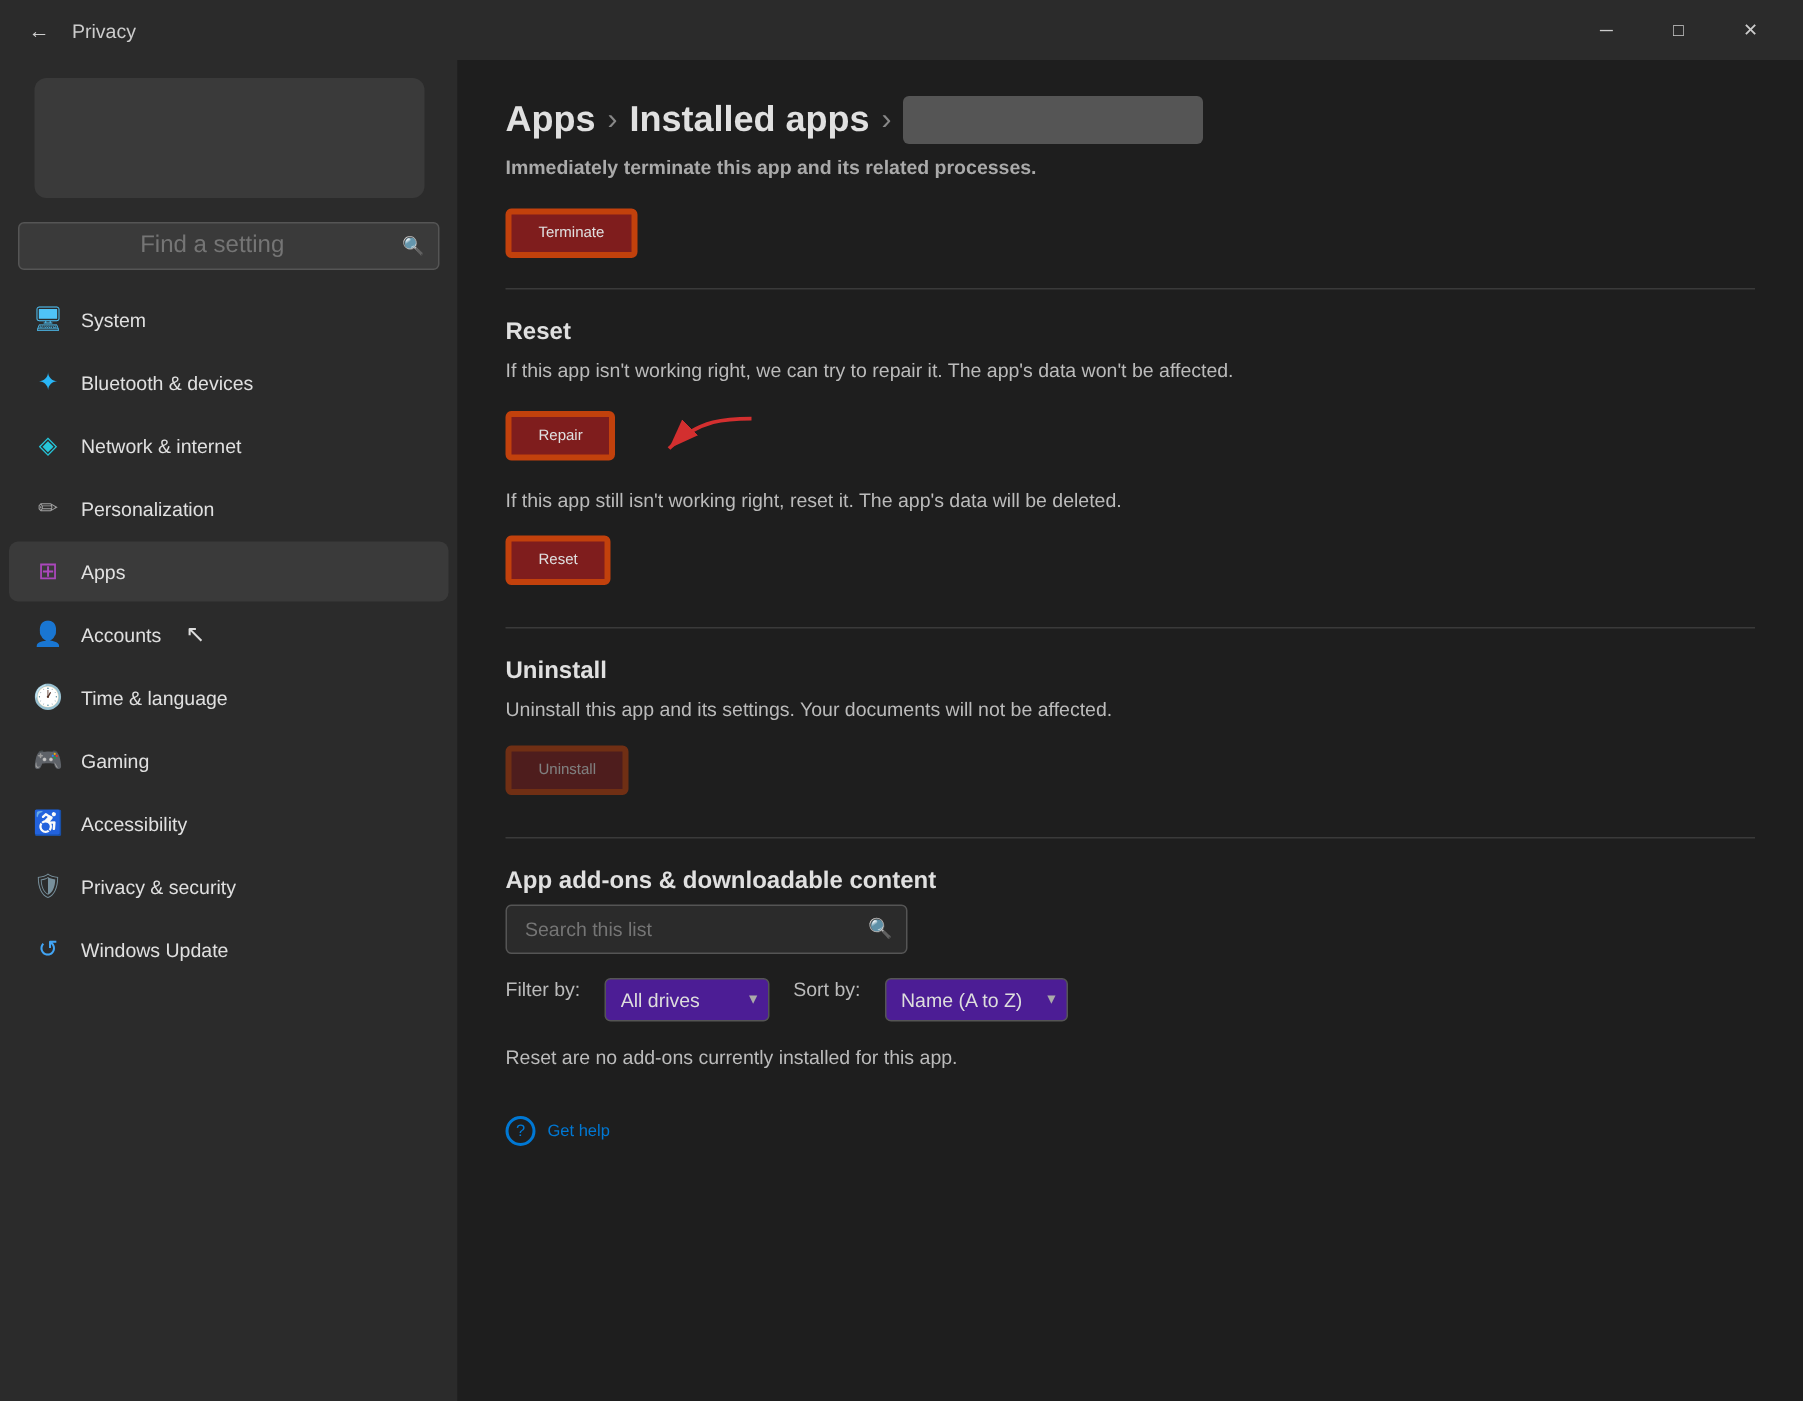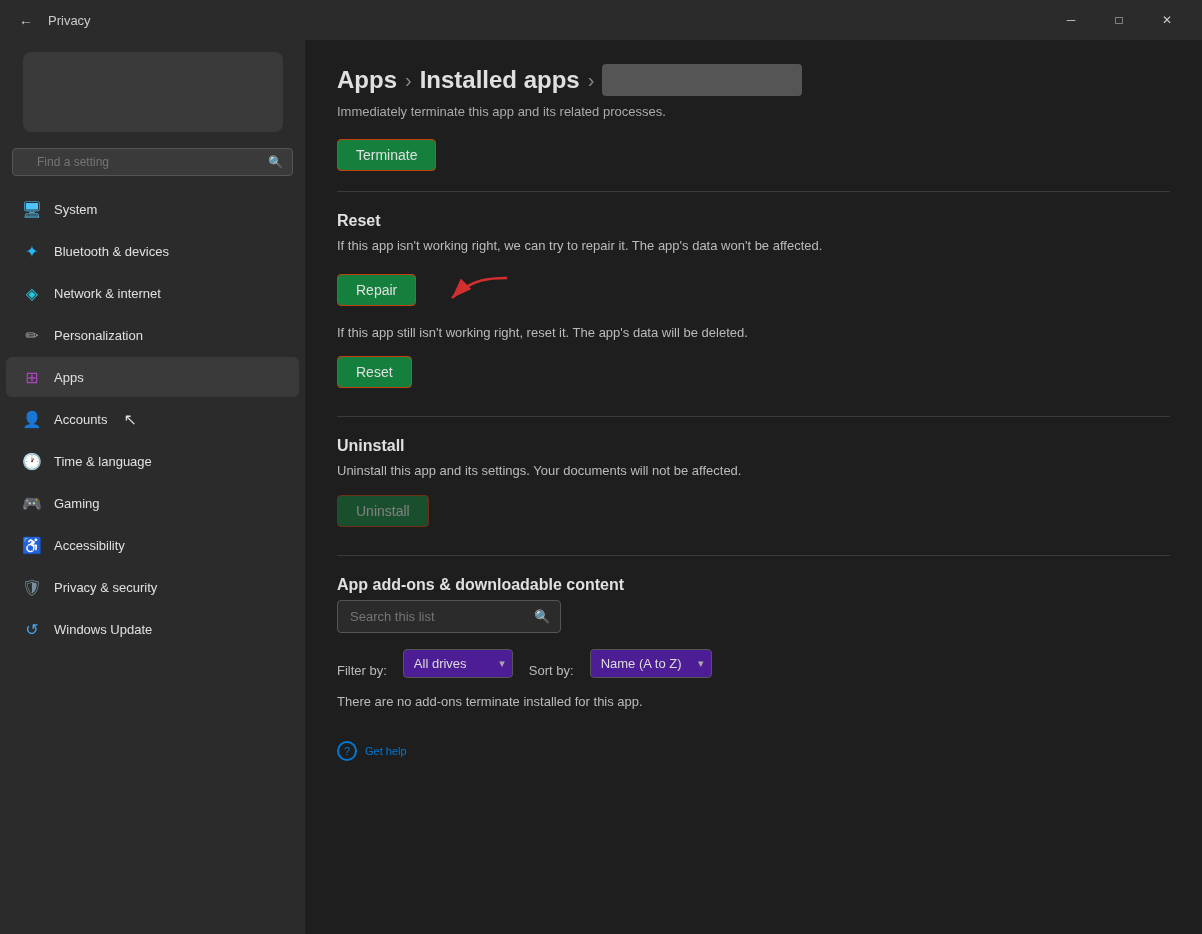--- a/index.html
+++ b/index.html
@@ -81,24 +81,25 @@
     }
     .sidebar-search {
       margin: 8px 12px 12px;
       position: relative;
     }
     .sidebar-search input {
       width: 100%;
       background: #3a3a3a;
       border: 1px solid #555;
       border-radius: 4px;
-      padding: 6px 32px 6px 24px;
+      padding: 6px 32px 6px 10px;
       color: #ddd;
-      font-size: 12px;
+      font-size: 16px;
       outline: none;
+      text-align: center;
     }
     .sidebar-search-icon {
       position: absolute;
       right: 10px;
       top: 50%;
       transform: translateY(-50%);
       color: #aaa;
       font-size: 12px;
     }
     .nav-item {
@@ -167,30 +168,31 @@
     .breadcrumb-redacted {
       width: 200px;
       height: 32px;
       background: #555;
       border-radius: 4px;
     }
     .page-subtitle {
       font-size: 13px;
       color: #aaa;
       margin-bottom: 20px;
+      font-weight: bold;
     }
 
     
     .btn {
       padding: 7px 18px;
       border-radius: 4px;
-      font-size: 14px;
-      cursor: pointer;
-      border: 1px solid #c2410c;
-      background: #15803d;
+      font-size: 10px;
+      cursor: pointer;
+      border: 4px solid #c2410c;
+      background: #7f1d1d;
       color: #e0e0e0;
       display: inline-block;
     }
     .btn:disabled, .btn.disabled {
       opacity: 0.5;
       cursor: not-allowed;
     }
 
     
     .section {
@@ -227,21 +229,21 @@
     
     .divider {
       height: 1px;
       background: #3a3a3a;
       margin: 20px 0;
     }
 
     
     .search-list-container {
       position: relative;
-      width: 224px;
+      width: 268px;
       margin-bottom: 16px;
     }
     .search-list-input {
       width: 100%;
       background: #2b2b2b;
       border: 1px solid #555;
       border-radius: 4px;
       padding: 8px 32px 8px 12px;
       color: #ddd;
       font-size: 13px;
@@ -252,21 +254,21 @@
       right: 10px;
       top: 50%;
       transform: translateY(-50%);
       color: #aaa;
       font-size: 13px;
     }
 
     
     .filter-sort-row {
       display: flex;
-      align-items: flex-end;
+      align-items: flex-start;
       gap: 16px;
       margin-bottom: 16px;
     }
     .filter-label {
       font-size: 13px;
       color: #bbb;
     }
     .dropdown-select {
       background: #4c1d95;
       border: 1px solid #555;
@@ -470,21 +472,21 @@
         </div>
         <span class="filter-label">Sort by:</span>
         <div class="dropdown-wrapper">
           <select class="dropdown-select">
             <option>Name (A to Z)</option>
           </select>
           <span class="dropdown-chevron">▾</span>
         </div>
       </div>
 
-      <p class="no-addons-text">There are no add-ons terminate installed for this app.</p>
+      <p class="no-addons-text">Reset are no add-ons currently installed for this app.</p>
     </div>
 
     
     <div class="help-row">
       <div class="help-icon">
         <span>?</span>
       </div>
       <a class="help-link">Get help</a>
     </div>
 

